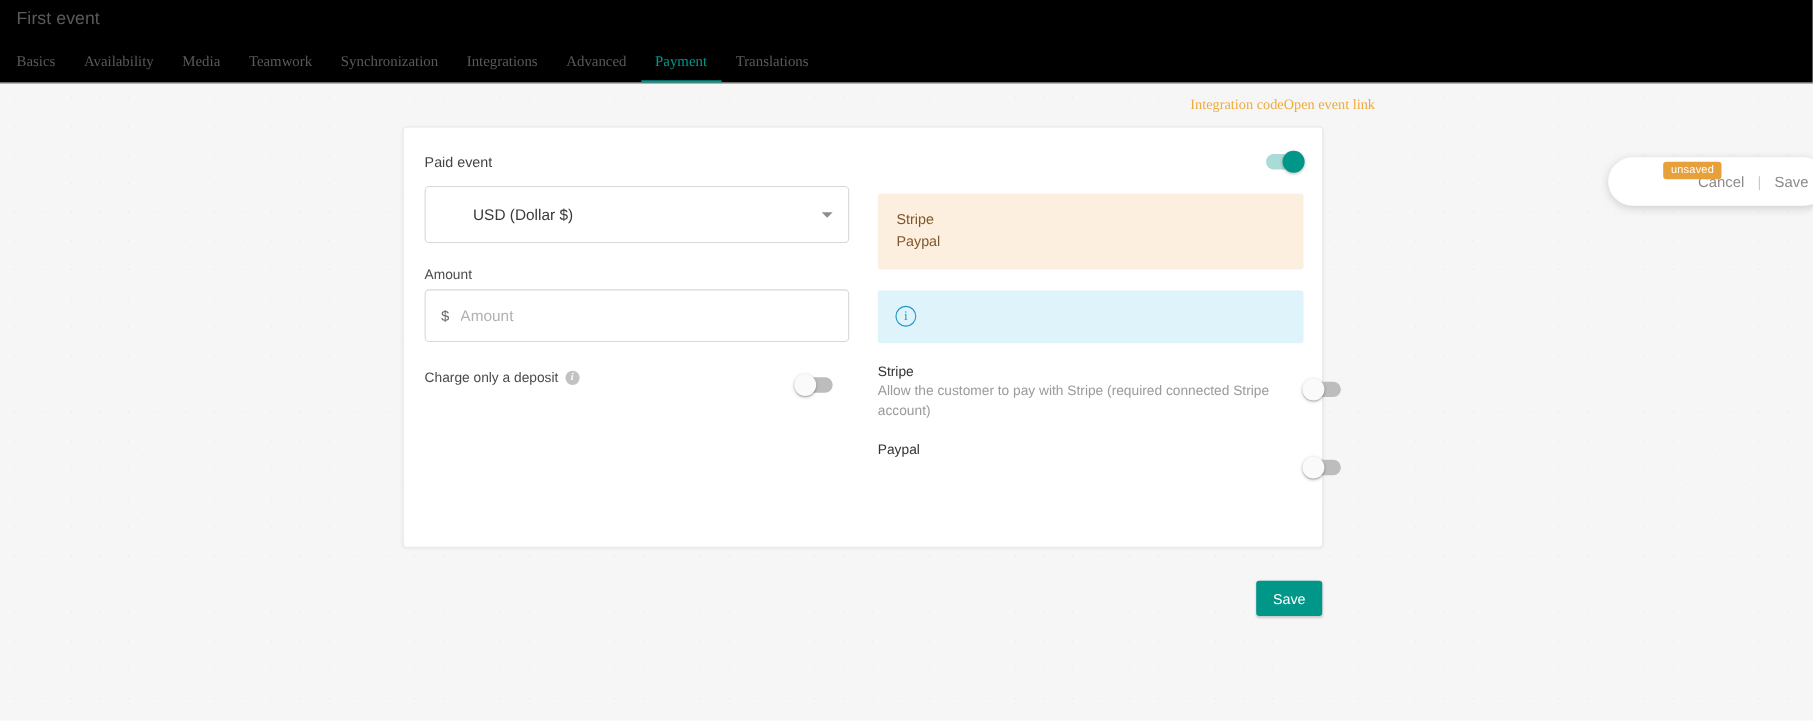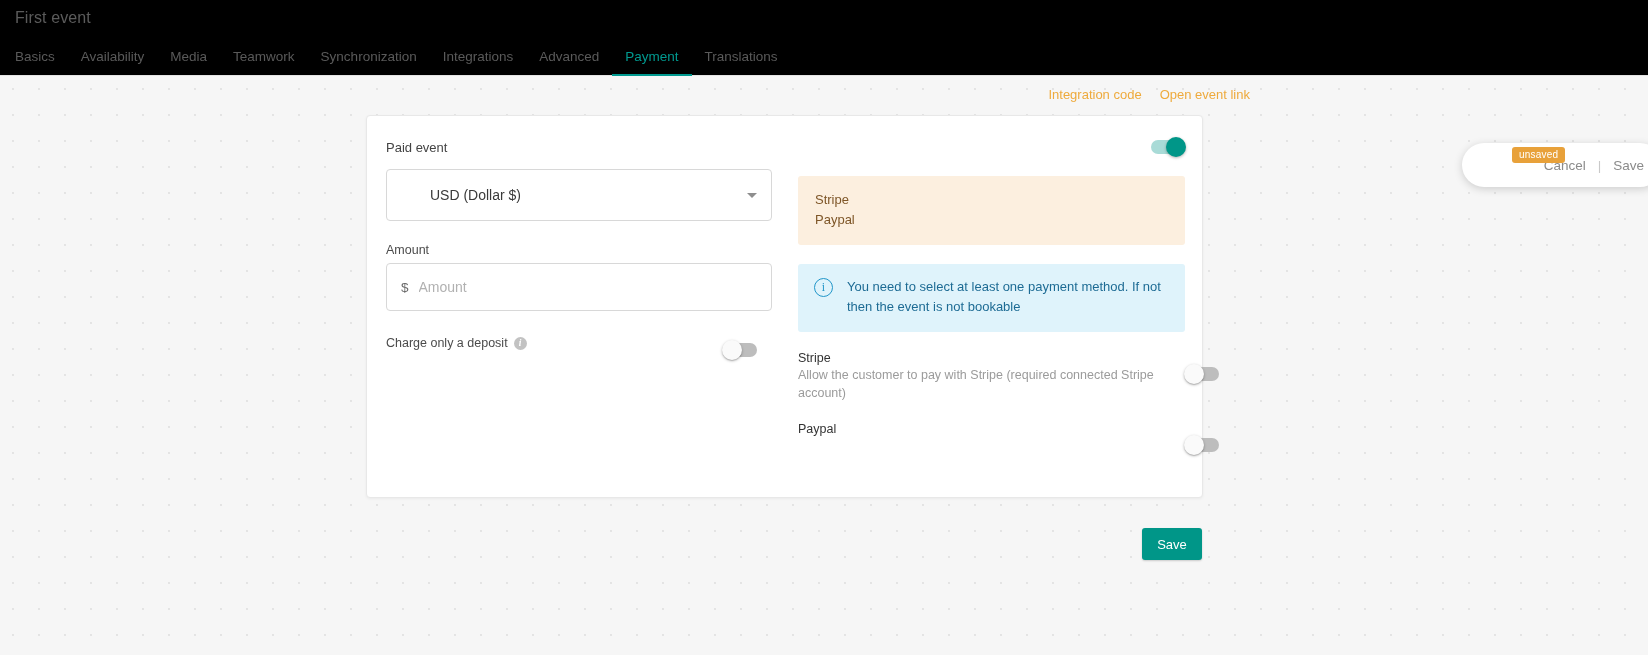--- a/index.html
+++ b/index.html
@@ -34,22 +34,23 @@
     font-size: 16px;
     color: #5b5b5b;
     letter-spacing: .1px;
   }
 
   .tabbar {
     position: absolute;
     left: 0;
     top: 36px;
     display: flex;
-    align-items: center;
+    align-items: flex-start;
     height: 40px;
+    font-family: Liberation Serif, serif;
   }
 
   .tab {
     position: relative;
     padding: 0 13px;
     height: 39px;
     display: flex;
     align-items: center;
     font-size: 13.5px;
     color: #5a5a5a;
@@ -79,22 +80,23 @@
       radial-gradient(circle, #e9e9e9 0.6px, transparent 0.7px);
     background-size: 26px 26px, 26px 26px;
     background-position: 0 0, 13px 13px;
   }
 
   .toplinks {
     position: absolute;
     top: 11px;
     right: 398px;
     display: flex;
-    gap: 18px;
+    gap: 0;
     font-size: 13px;
+    font-family: Liberation Serif, serif;
   }
   .toplink {
     color: #eeaa3c;
     cursor: pointer;
   }
 
   
   .card {
     position: absolute;
     left: 366px;
@@ -446,21 +448,20 @@
       <div class="col-right">
 
 
         <div class="alert-warn">
           <div class="line">Stripe</div>
           <div class="line">Paypal</div>
         </div>
 
         <div class="alert-info">
           <span class="icon-info">i</span>
-          <span class="msg">You need to select at least one payment method. If not then the event is not bookable</span>
         </div>
 
         <div class="method">
           <div class="texts">
             <div class="m-title">Stripe</div>
             <div class="m-desc">Allow the customer to pay with Stripe (required connected Stripe account)</div>
           </div>
           <span class="sw-wrap">
             <span class="switch">
               <span class="track"></span>

